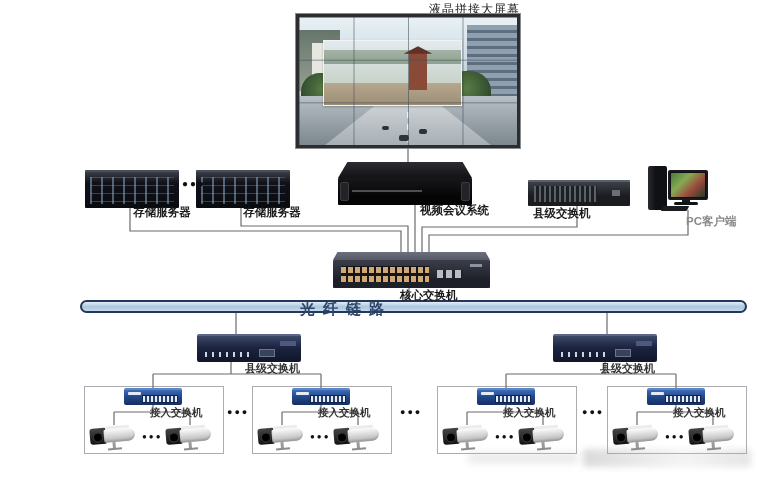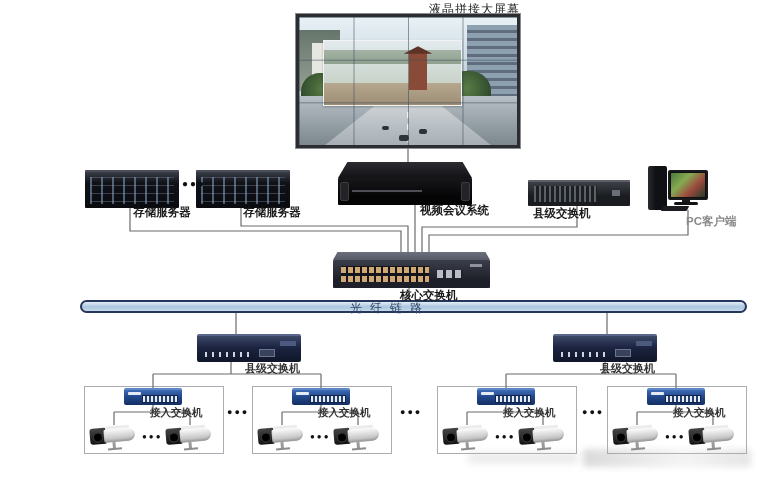--- a/index.html
+++ b/index.html
@@ -56,21 +56,21 @@
 
   
   .core-top{left:333px;top:252px;width:157px;height:8px;clip-path:polygon(3% 0,97% 0,100% 100%,0 100%);background:linear-gradient(#6c707d,#45495500);background-color:#565a66;}
   .core-body{left:333px;top:260px;width:157px;height:28px;background:linear-gradient(#3b3e4a,#1e2029 70%);border-radius:1px;}
   .core-ports{position:absolute;left:8px;top:6px;width:88px;height:16px;
      background-image:repeating-linear-gradient(0deg,transparent 0 6px,#14151b 6px 9px),
                       repeating-linear-gradient(90deg,#cfa874 0 5px,#14151b 5px 7px);}
   .core-up{position:absolute;left:104px;top:10px;width:26px;height:8px;background:repeating-linear-gradient(90deg,#b8bcc4 0 6px,#20222a 6px 9px);}
   .core-logo{position:absolute;right:8px;top:4px;width:12px;height:3px;background:#8e93a0;}
   .fiber{left:80px;top:300px;width:667px;height:13px;background:linear-gradient(#e2edf7,#aac6de 55%,#c6daea);border:2px solid var(--fiber_border,#24365c);border-radius:7px;box-sizing:border-box;}
-  .fiber-lbl{left:300px;top:300px;width:180px;text-align:center;font-size:12px;font-weight:normal;color:#2f4668;letter-spacing:8px;z-index:3;}
+  .fiber-lbl{left:300px;top:300px;width:180px;font-size:15px;font-weight:bold;color:#2f4668;letter-spacing:8px;z-index:3;}
   .county{width:104px;height:26px;background:linear-gradient(#3d4968,#1b2340 45%,#101728);border-top:2px solid #5a668c;border-radius:2px;}
   .county .ports{position:absolute;left:8px;bottom:5px;width:48px;height:5px;background:repeating-linear-gradient(90deg,#cbd4e2 0 2px,transparent 2px 7px);}
   .county .sfp{position:absolute;left:62px;bottom:5px;width:14px;height:6px;background:#39425c;border:1px solid #6b7590;}
   .county .tag{position:absolute;right:5px;top:5px;width:16px;height:5px;background:#4d5a80;}
   .acc{width:58px;height:15px;background:linear-gradient(180deg,#3e6cb6,#22488c 45%,#152f63);border-radius:2px;border-top:2px solid #5d86c6;}
   .acc .chip{position:absolute;left:4px;top:2px;width:13px;height:3px;background:#e4ebf5;border-radius:1px;}
   .acc .ports{position:absolute;right:4px;bottom:2px;width:34px;height:6px;border:1px solid #0f2247;background:repeating-linear-gradient(90deg,#e8edf5 0 2px,#23406f 2px 4px);}
 
   
   .gbox{width:138px;height:66px;border:1px solid #a9adb2;background:transparent;z-index:0;}

